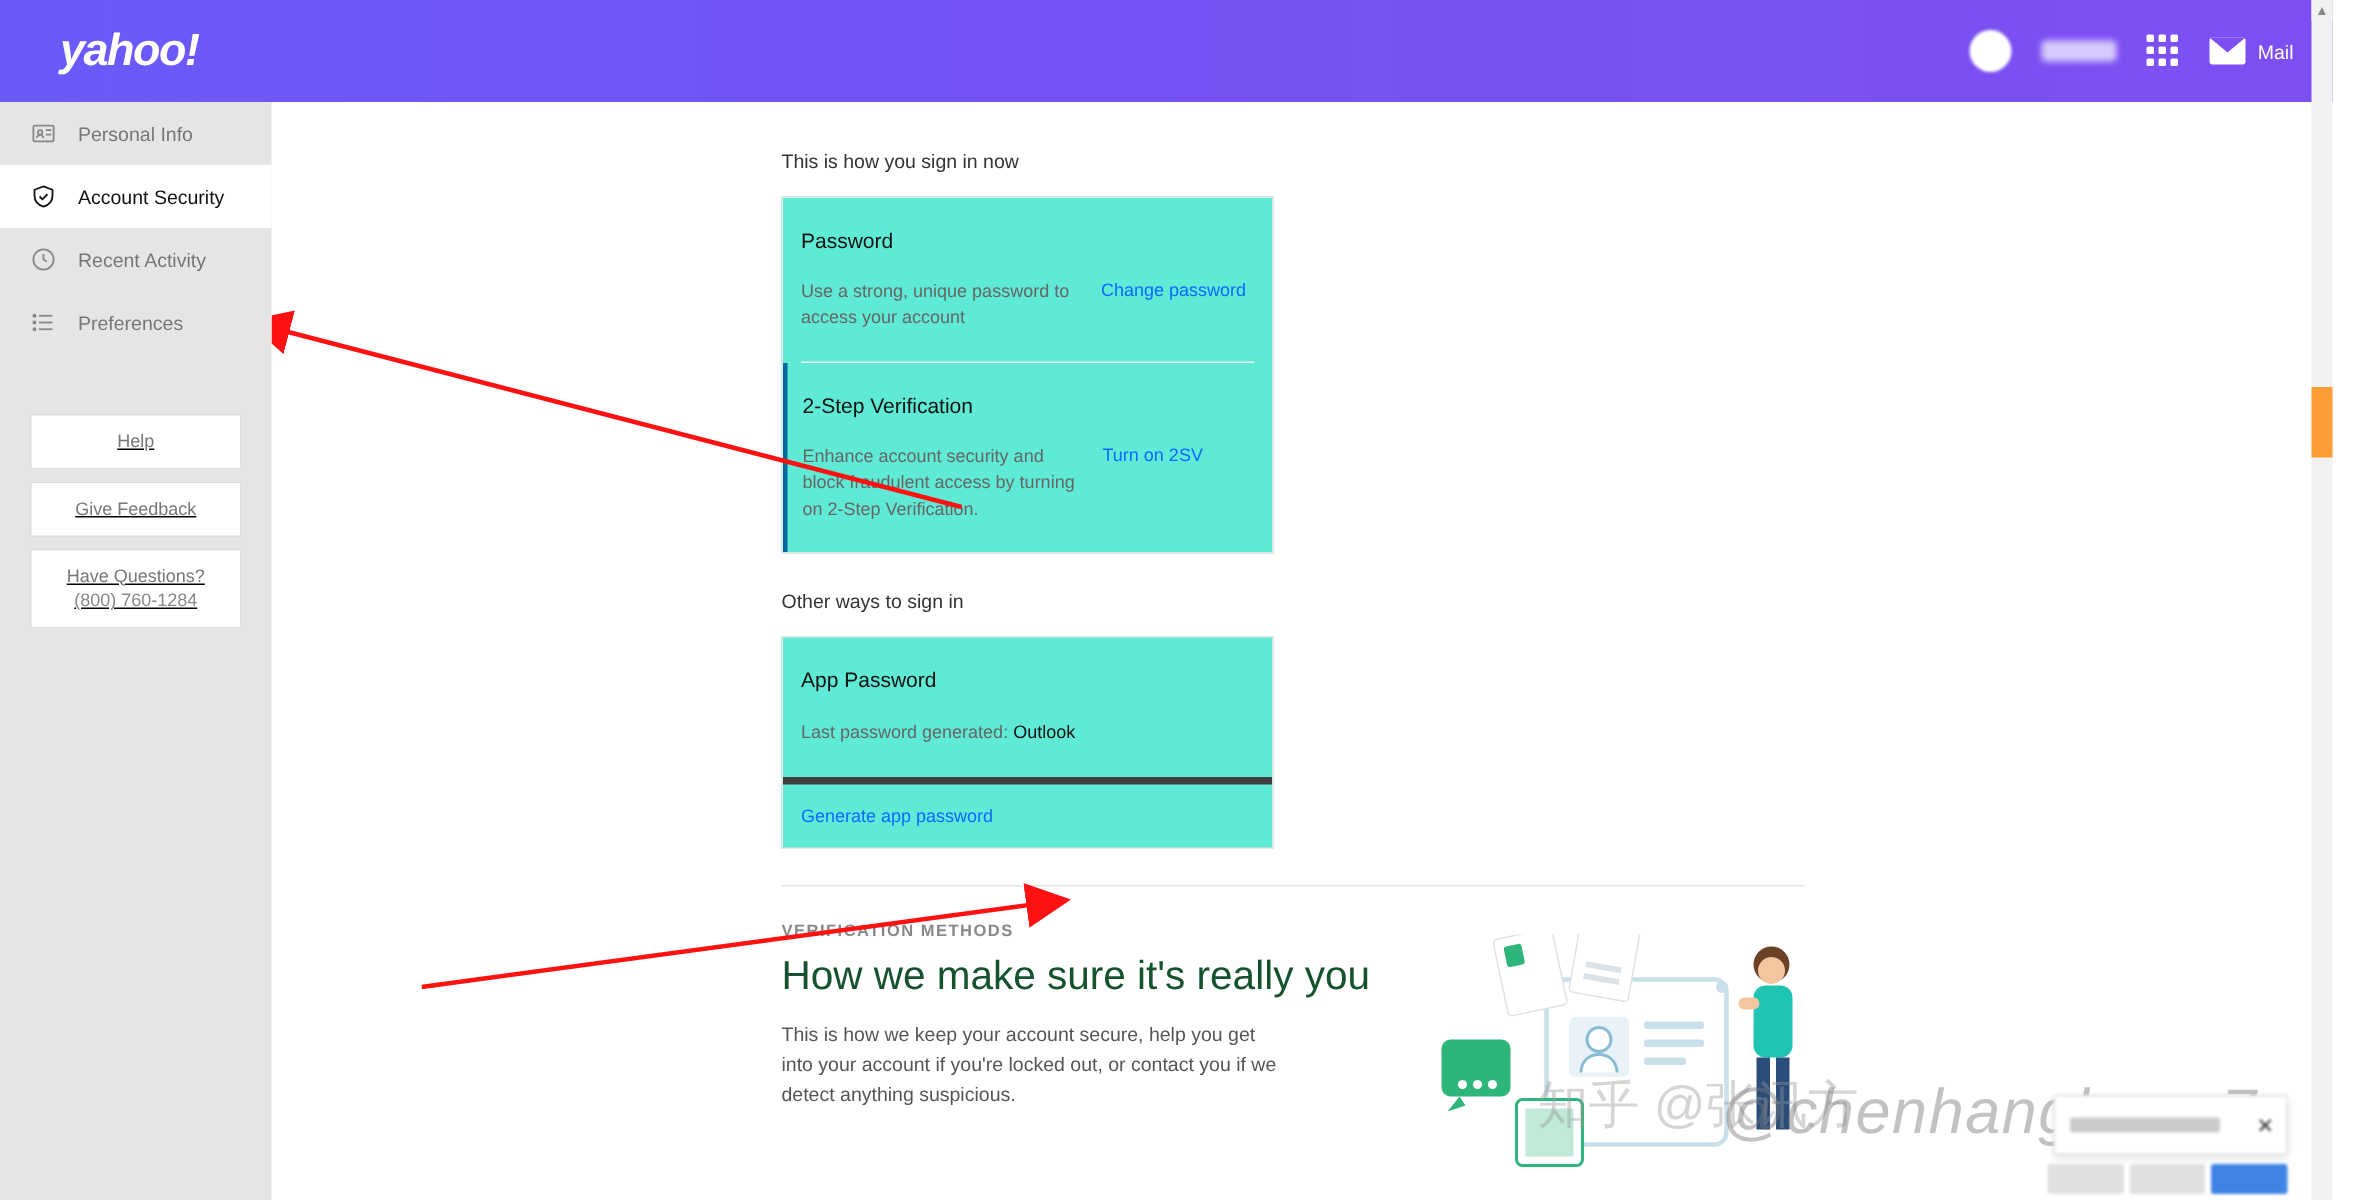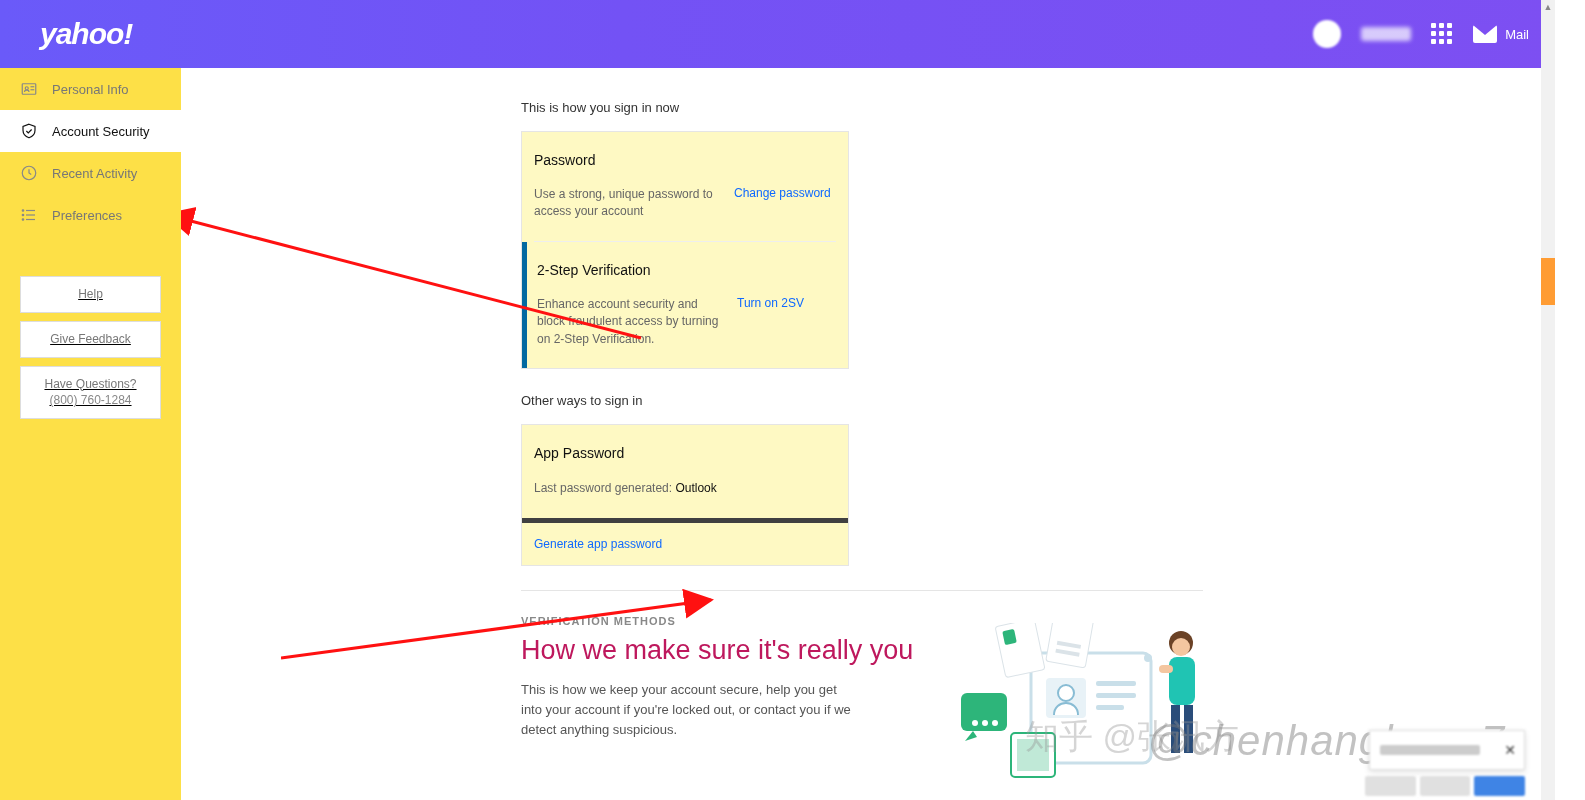--- a/index.html
+++ b/index.html
@@ -19,45 +19,45 @@
   .hdr-right { display:flex; align-items:center; gap:20px; }
   .avatar { width:28px; height:28px; background:#fff; border-radius:50%; display:inline-block; filter:blur(1px);}
   .user-blur { width:50px; height:14px; background:rgba(255,255,255,0.7); border-radius:3px; filter:blur(2px);}
   .apps-icon { width:22px; height:22px; display:grid; grid-template-columns: repeat(3,5px); grid-template-rows: repeat(3,5px); gap:3px;}
   .apps-icon div{ background:#fff; border-radius:1px;}
   .mail-wrap{ display:flex; align-items:center; gap:8px;}
   .mail-icon { width:24px; height:18px; background:#fff; position:relative; border-radius:2px;}
   .mail-icon:before{ content:""; position:absolute; left:0; top:0; border-left:12px solid transparent; border-right:12px solid transparent; border-top:10px solid #7d4ff2; }
   .mail-label{ color:#fff; font-size:13px;}
   .body { display:flex; height:732px; }
-  .sidebar { width:181px; background:#fde047; height:100%; padding-top:0; position:relative;}
+  .sidebar { width:181px; background:#e5e5e5; height:100%; padding-top:0; position:relative;}
   .nav-item { display:flex; align-items:center; gap:14px; padding:12px 20px; color:#777; font-size:13px; cursor:pointer;}
   .nav-item.active { background:#fff; color:#111; font-weight:500;}
   .nav-icon { width:18px; height:18px; display:flex; align-items:center; justify-content:center;}
   .nav-icon svg{ width:18px; height:18px; }
   .side-buttons{ position:absolute; top:208px; left:0; right:0; padding:0 20px;text-decoration:underline;}
   .side-btn{ display:block; width:100%; border:1px solid #ddd; background:#fff; color:#777; font-size:12px; padding:9px 4px; margin-bottom:8px; text-align:center; cursor:pointer; line-height:1.4;}
   .side-btn .sub{ display:block; color:#888;}
   .main { flex:1; position:relative; overflow:hidden; padding: 32px 0 0 340px;}
   .sect-head{ font-size:13px; color:#333; margin-bottom:16px;}
-  .card{ width:328px; border:1px solid #e5e5e5; background:#fef9c3; margin-bottom:24px;}
+  .card{ width:328px; border:1px solid #e5e5e5; background:#5eead4; margin-bottom:24px;}
   .card .inner{ padding:20px 12px 20px 12px;}
   .card .title{ font-size:14px; color:#111; margin-bottom:18px;}
   .card .row{ display:flex; align-items:flex-start; gap:10px; font-size:12px;}
   .card .row .desc{ color:#666; max-width:190px; line-height:1.45;}
   .card .link{ color:#0f69ff; font-size:12px; cursor:pointer; white-space:nowrap;}
   .card hr{ border:none; border-top:1px solid #eee; margin:0 12px;}
-  .card .accent{ border-left:5px solid #0369a1; padding:20px 12px 20px 10px;}
+  .card .accent{ border-left:3px solid #0369a1; padding:20px 12px 20px 10px;}
   .card .meta{ font-size:12px; color:#666; line-height:1.6;}
   .card .meta b{ color:#111; font-weight:400;}
   .gen-link{ display:block; padding:14px 12px 14px 12px; border-top:5px solid #404040; color:#0f69ff; font-size:12px; cursor:pointer;}
   .divider{ width:682px; border-top:1px solid #e5e5e5; margin:24px 0;}
   .verif{ max-width:730px;}
   .eyebrow{ font-size:11px; letter-spacing:1px; color:#888; text-transform:uppercase; margin-bottom:8px;font-weight:bold;}
-  .h2{ font-size:27px; color:#be185d; margin-bottom:14px; font-weight:400;}
+  .h2{ font-size:27px; color:#14532d; margin-bottom:14px; font-weight:400;}
   .verif p{ font-size:13px; color:#555; max-width:340px; line-height:1.55;}
   .illus{ position:absolute; left:740px; top:555px; }
   
   .arrow1{ position:absolute; left:0; top:70px; pointer-events:none;}
   .arrow2{ position:absolute; left:100px; top:450px; pointer-events:none;}
   
   .wm{ position:absolute; right:50px; bottom:35px; font-size:42px; font-style:italic; color:rgba(120,120,120,0.45); letter-spacing:1px; font-weight:300;}
   .zh{ position:absolute; right:316px; bottom:40px; font-size:34px; color:rgba(150,150,150,0.4); font-weight:500;}
   
   .bt{ position:absolute; right:30px; bottom:30px; width:156px; height:40px; background:#fff; border:1px solid #ddd; box-shadow:0 2px 6px rgba(0,0,0,0.12); display:flex; align-items:center; filter:blur(1.2px);}

